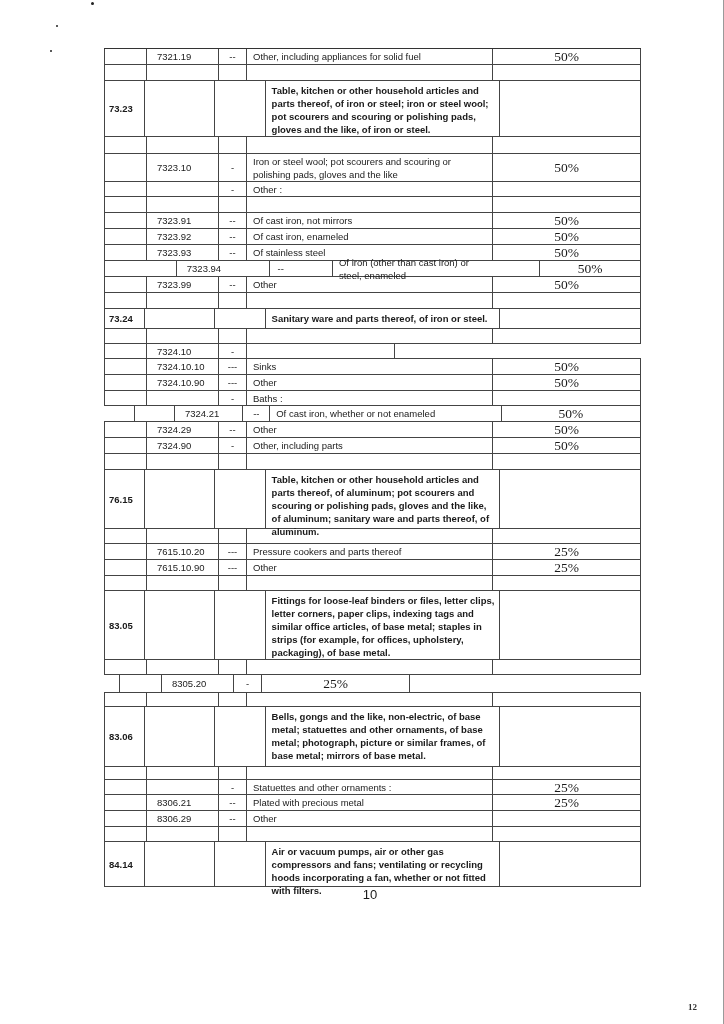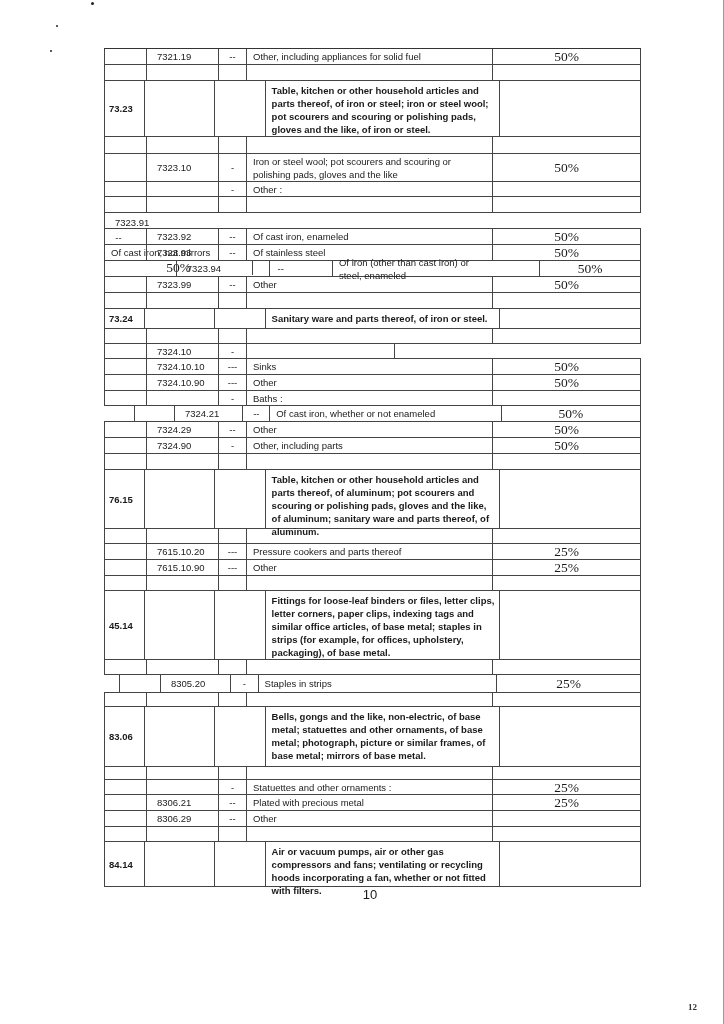--- a/index.html
+++ b/index.html
@@ -96,21 +96,21 @@
         <div class="cell c4">Other :</div>
         <div class="cell c5"></div>
       </div>
       <div class="row" style="height: 16px;">
         <div class="cell c1"></div>
         <div class="cell c2"></div>
         <div class="cell c3"></div>
         <div class="cell c4"></div>
         <div class="cell c5"></div>
       </div>
-      <div class="row" style="height: 16px; flex-direction: column;">
+      <div class="row" style="height: 16px;">
         <div class="cell c1"></div>
         <div class="cell c2">7323.91</div>
         <div class="cell c3">--</div>
         <div class="cell c4">Of cast iron, not mirrors</div>
         <div class="cell c5">50%</div>
       </div>
       <div class="row" style="height: 16px;">
         <div class="cell c1"></div>
         <div class="cell c2">7323.92</div>
         <div class="cell c3">--</div>
@@ -243,38 +243,37 @@
         <div class="cell c5">25%</div>
       </div>
       <div class="row" style="height: 15px;">
         <div class="cell c1"></div>
         <div class="cell c2"></div>
         <div class="cell c3"></div>
         <div class="cell c4"></div>
         <div class="cell c5"></div>
       </div>
       <div class="row" style="height: 69px;">
-        <div class="cell c1">45.14</div>
+        <div class="cell c1">83.05</div>
         <div class="cell c2"></div>
         <div class="cell c3"></div>
         <div class="cell c4 bold wrap">Fittings for loose-leaf binders or files, letter clips, letter corners, paper clips, indexing tags and similar office articles, of base metal; staples in strips (for example, for offices, upholstery, packaging), of base metal.</div>
         <div class="cell c5"></div>
       </div>
       <div class="row" style="height: 15px;">
         <div class="cell c1"></div>
         <div class="cell c2"></div>
         <div class="cell c3"></div>
         <div class="cell c4"></div>
         <div class="cell c5"></div>
       </div>
       <div class="row" style="height: 18px; padding-left: 15px;">
         <div class="cell c1"></div>
         <div class="cell c2">8305.20</div>
         <div class="cell c3">-</div>
-        <div class="cell c4">Staples in strips</div>
         <div class="cell c5">25%</div>
       </div>
       <div class="row" style="height: 14px;">
         <div class="cell c1"></div>
         <div class="cell c2"></div>
         <div class="cell c3"></div>
         <div class="cell c4"></div>
         <div class="cell c5"></div>
       </div>
       <div class="row" style="height: 60px;">

